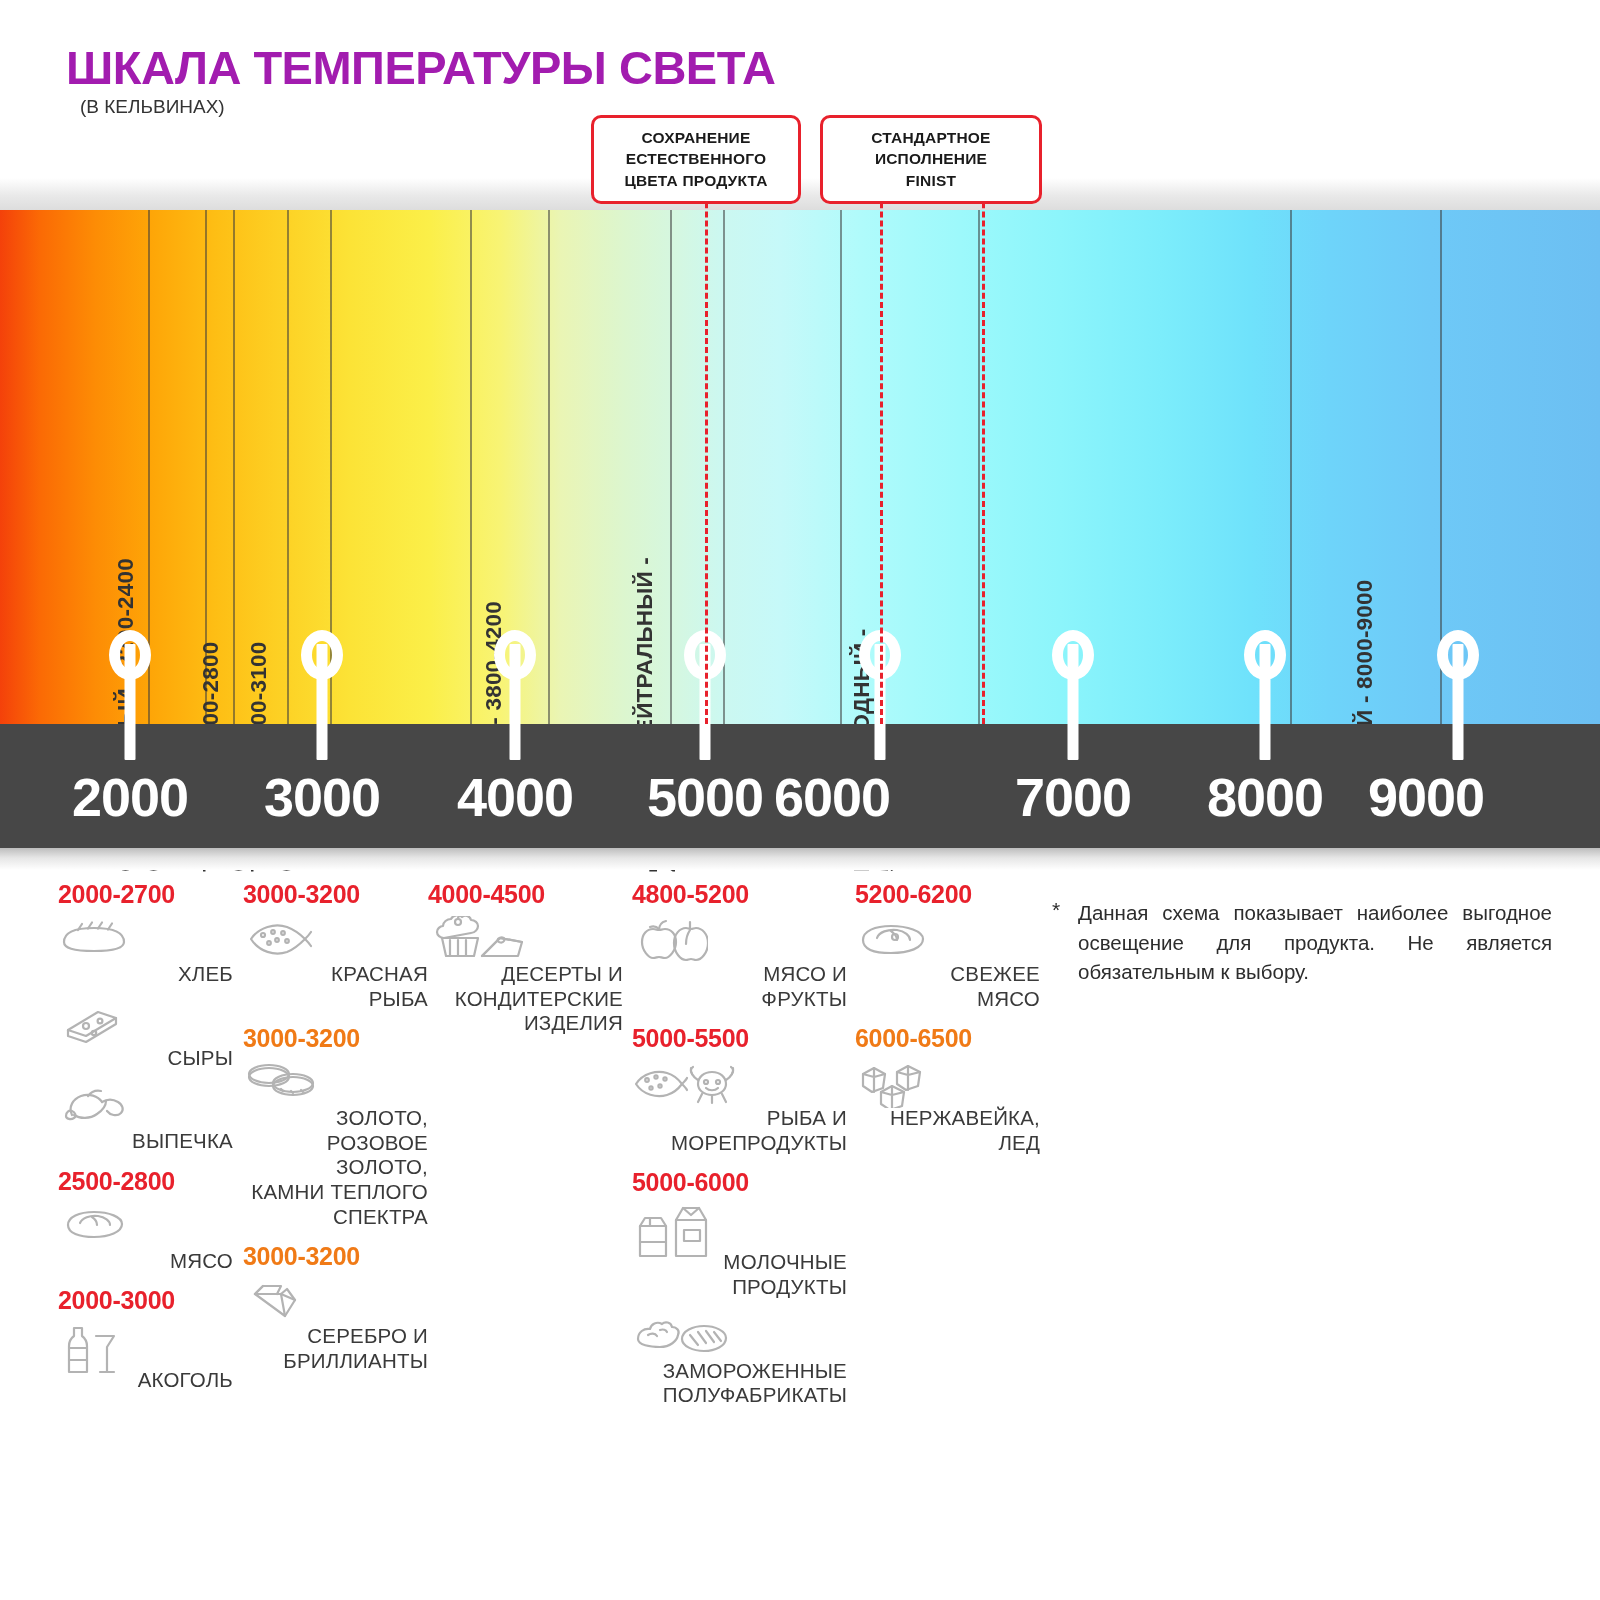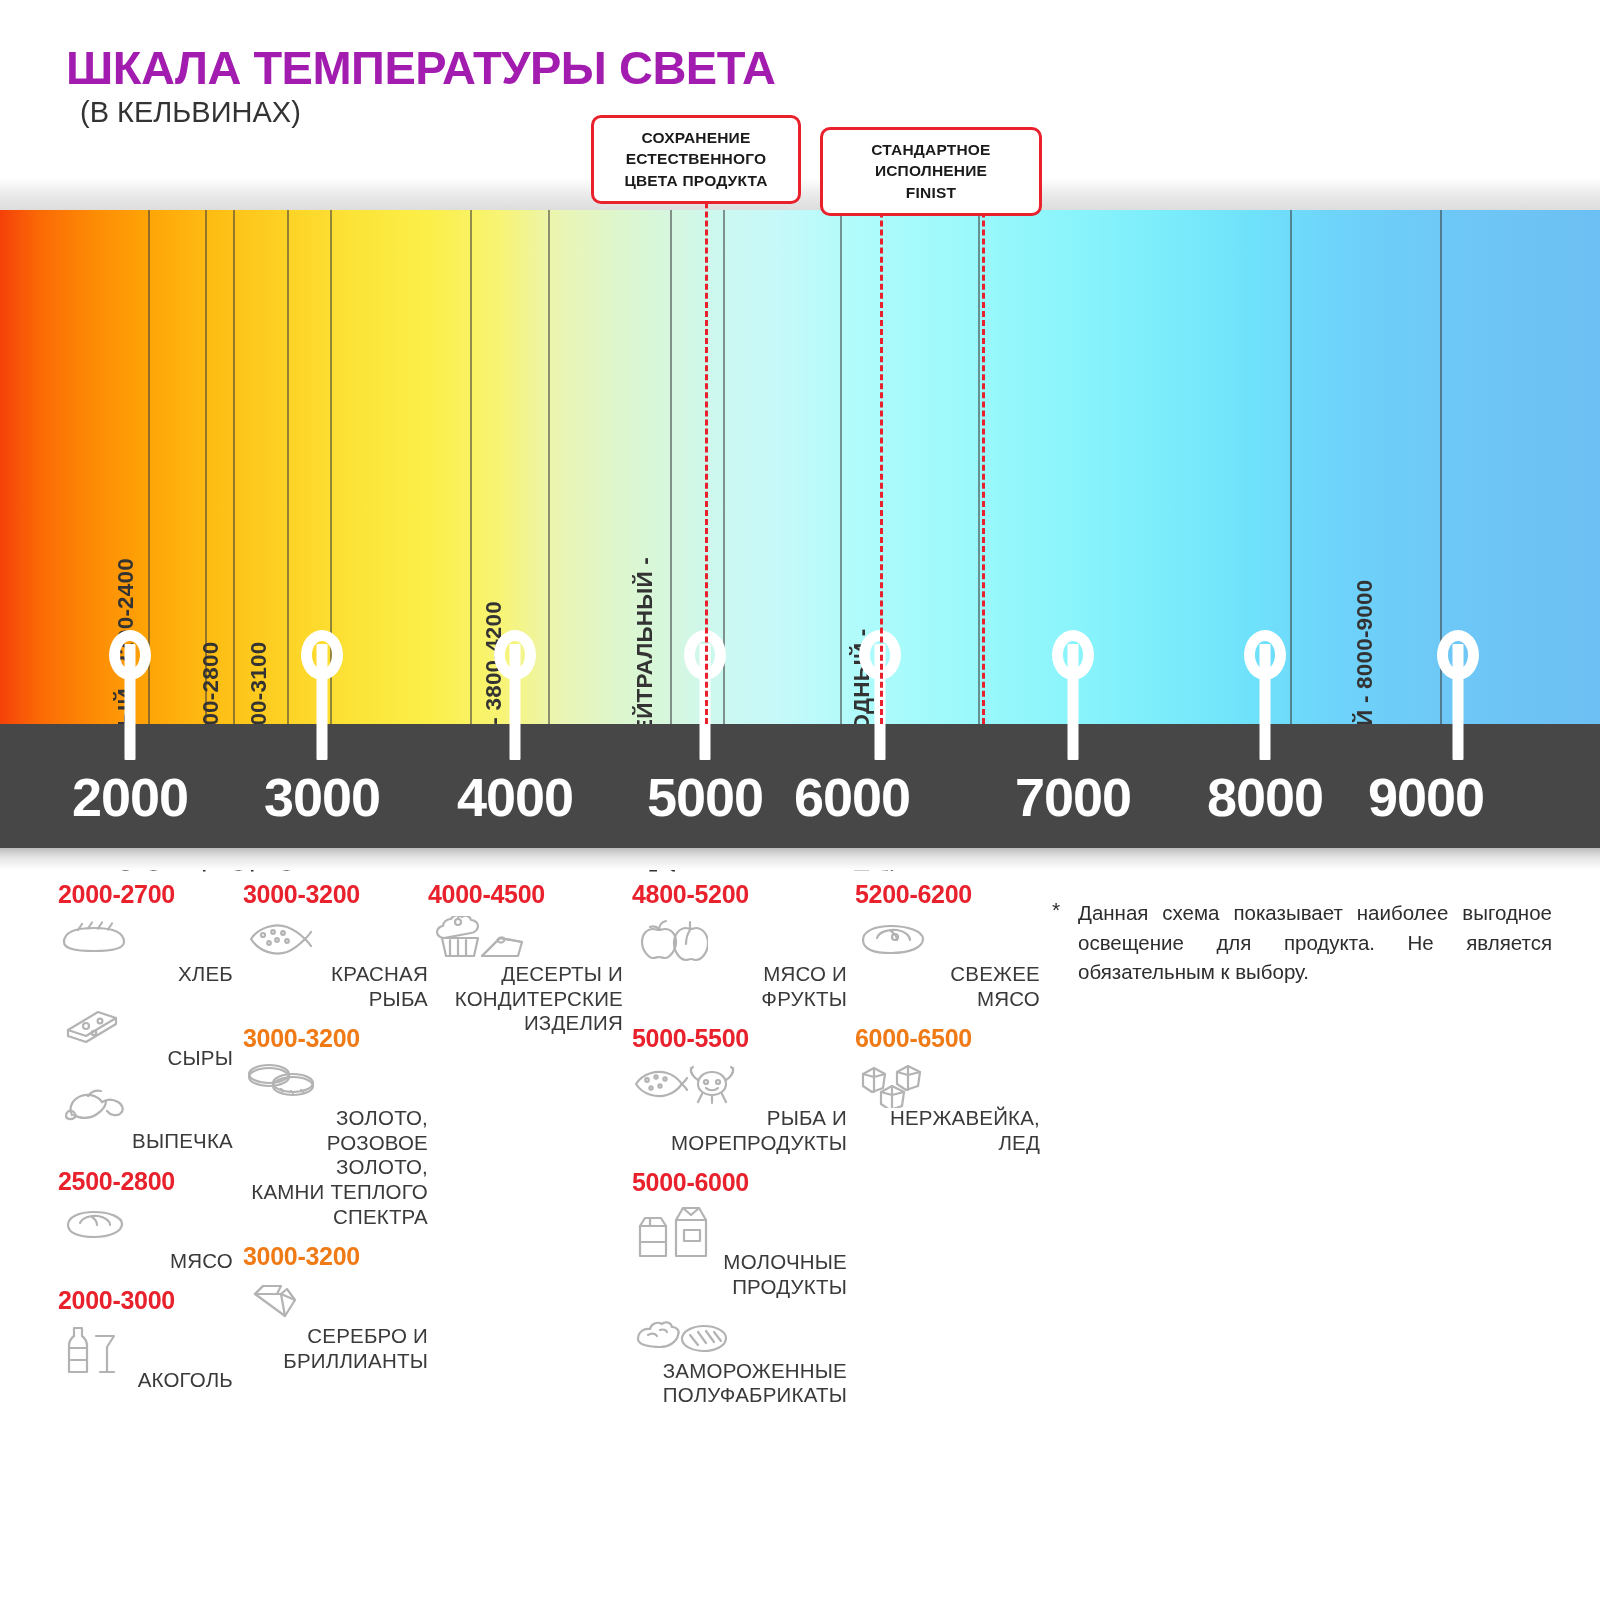--- a/index.html
+++ b/index.html
@@ -13,39 +13,39 @@
 
   
   .title {
     position: absolute; left: 66px; top: 40px;
     font-size: 47px; font-weight: bold; color: #a21caf;
     letter-spacing: -0.5px;
     font-family: "Liberation Sans", sans-serif;
   }
   .subtitle {
     position: absolute; left: 80px; top: 96px;
-    font-size: 29px; color: #333333; font-weight: normal;
+    font-size: 19px; color: #333333; font-weight: normal;
     font-family: "Liberation Sans", sans-serif;
   }
 
   
   .callout {
     position: absolute;
     border: 3px solid #e8212c;
     border-radius: 10px;
     background: #ffffff;
     text-align: center;
     font-size: 15.5px; font-weight: bold; color: #1a1a1a;
     line-height: 1.38;
     padding: 9px 10px 10px 10px;
     z-index: 40;
     letter-spacing: 0.2px;
   }
   #callout-1 { left: 591px; top: 115px; width: 210px; }
-  #callout-2 { left: 820px; top: 127px; width: 222px; }
+  #callout-2 { left: 820px; top: 115px; width: 222px; }
 
   
   .topband {
     position: absolute; left: 0; top: 178px; width: 1600px; height: 32px;
     background: linear-gradient(to bottom, #ffffff 0%, #e9e9e9 55%, #dddddd 100%);
   }
 
   
   #bar {
     position: absolute; left: 0; top: 210px; width: 1600px; height: 514px;
@@ -259,21 +259,21 @@
         <div class="ring"></div>
       </div>
   </div>
 
   <div id="scalestrip"></div>
   <div id="scaleshadow"></div>
   <div class="tick" style="left:130px">2000</div>
   <div class="tick" style="left:322px">3000</div>
   <div class="tick" style="left:515px">4000</div>
   <div class="tick" style="left:705px">5000</div>
-  <div class="tick" style="left:852px">6000</div>
+  <div class="tick" style="left:832px">6000</div>
   <div class="tick" style="left:1073px">7000</div>
   <div class="tick" style="left:1265px">8000</div>
   <div class="tick" style="left:1426px">9000</div>
 
   <div id="legend">
     <div class="col" id="col-0" style="left:58px;  width:175px">
         <div class="group">
           <div class="range">2000-2700</div>
           <div class="item">
             <div class="ic">

